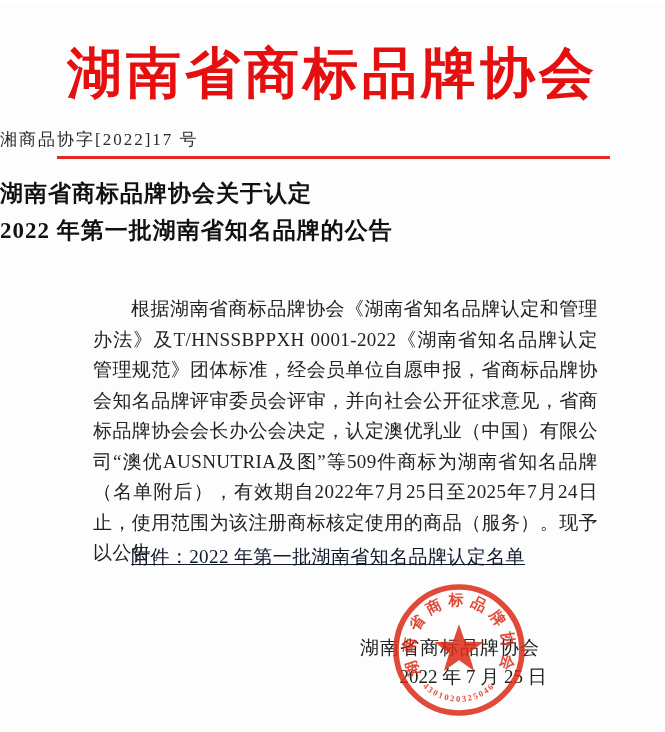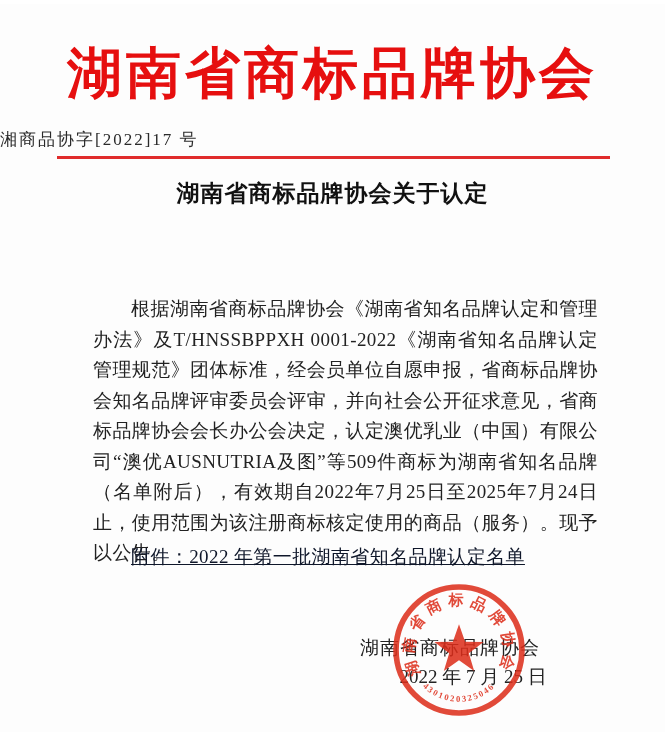--- a/index.html
+++ b/index.html
@@ -18,21 +18,21 @@
     position:absolute; top:124px; left:0; width:665px;
     text-align:left; font-size:17px; line-height:24px; letter-spacing:2px;
     color:#2a2a2a;
   }
   .red-rule {
     position:absolute; top:152px; left:57px; width:553px; height:3px;
     background:#e02b2b; border:none;
   }
   .notice-title {
     position:absolute; top:171px; left:0; width:665px;
-    text-align:center; font-size:23px; line-height:37px; font-weight:bold;
+    font-size:23px; line-height:37px; font-weight:bold;
     color:#111; letter-spacing:1px;
   }
   .body-text {
     position:absolute; top:271px; left:93px; width:505px;
     font-size:19px; line-height:30.5px; letter-spacing:0.4px;
     text-align:justify; text-indent:2em; color:#222;
   }
   .attachment {
     position:absolute; top:519px; left:93px; width:505px;
     font-size:19px; line-height:30px; letter-spacing:0.4px;
@@ -61,20 +61,21 @@
 <div class="page">
 
   <div class="org-header">湖南省商标品牌协会</div>
 
   <div class="doc-number">湘商品协字[2022]17 号</div>
 
   <div class="red-rule"></div>
 
   <div class="notice-title">
     <div>湖南省商标品牌协会关于认定</div>
+    <div>2022 年第一批湖南省知名品牌的公告</div>
   </div>
 
   <p class="body-text">根据湖南省商标品牌协会《湖南省知名品牌认定和管理办法》及T/HNSSBPPXH 0001-2022《湖南省知名品牌认定管理规范》团体标准，经会员单位自愿申报，省商标品牌协会知名品牌评审委员会评审，并向社会公开征求意见，省商标品牌协会会长办公会决定，认定澳优乳业（中国）有限公司“澳优AUSNUTRIA及图”等509件商标为湖南省知名品牌（名单附后），有效期自2022年7月25日至2025年7月24日止，使用范围为该注册商标核定使用的商品（服务）。现予以公告。</p>
 
   <p class="attachment">附件：2022 年第一批湖南省知名品牌认定名单</p>
 
   <div class="sig-org">湖南省商标品牌协会</div>
 
   <div class="sig-date">2022 年 7 月 25 日</div>
 

